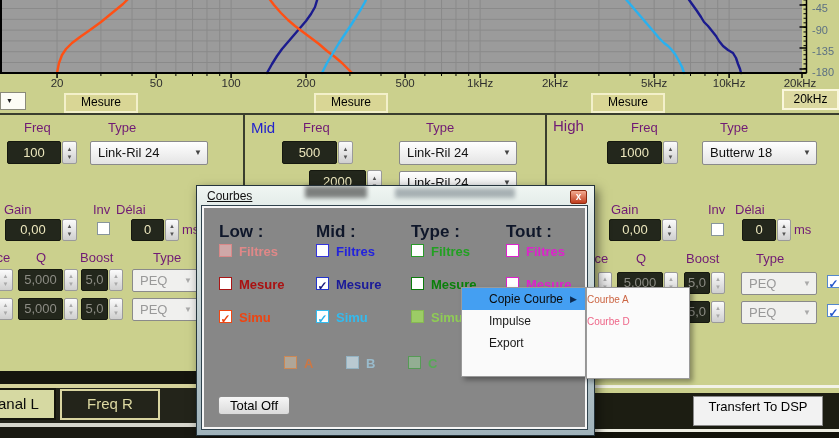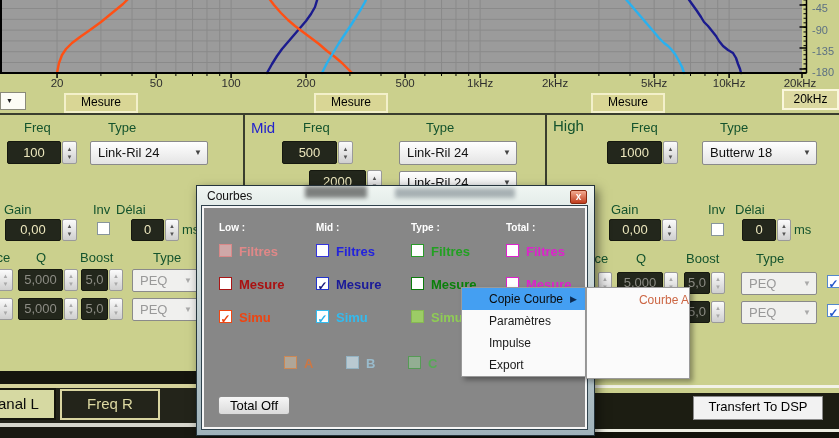--- a/index.html
+++ b/index.html
@@ -1,20 +1,20 @@
 <!DOCTYPE html>
 <html><head>
 <meta charset="utf-8">
 <style>
   html,body{margin:0;padding:0;background:#666;}
   #screen{position:relative;width:839px;height:438px;background:#cbd08d;overflow:hidden;
           font-family:"Liberation Sans",sans-serif;}
   .abs{position:absolute;}
   #graph-svg{position:absolute;left:0;top:0;z-index:0;}
-  .lbl{position:absolute;font-size:13px;color:#14532d;white-space:nowrap;z-index:2;}
+  .lbl{position:absolute;font-size:13px;color:#701a75;white-space:nowrap;z-index:2;}
   .sec-name{position:absolute;font-size:15px;white-space:nowrap;z-index:2;}
   .spinbox{position:absolute;background:#23271c;border:1px solid #15180f;border-radius:2px;
            color:#ece7bd;font-size:13px;text-align:center;z-index:2;box-sizing:border-box;}
   .spinbox.dis{color:#8c8c84;}
   .spin{position:absolute;width:15px;background:linear-gradient(#fbfbfb,#cfcfcf);border:1px solid #9a9a9a;
         border-radius:2px;display:flex;flex-direction:column;justify-content:center;align-items:center;
         gap:2px;font-size:6px;color:#555;z-index:2;box-sizing:border-box;line-height:1;}
   .spin.dis{color:#a9a9a9;}
   .dd{position:absolute;background:linear-gradient(#ffffff,#e4e4e4);border:1px solid #8a8a8a;border-radius:2px;
       font-size:13px;color:#111;padding-left:7px;z-index:2;box-sizing:border-box;}
@@ -26,45 +26,45 @@
   .cb .chk{position:relative;top:-2px;font-weight:bold;font-size:12px;font-style:normal;}
   .mesure{position:absolute;width:74px;height:20px;background:#d9d695;border:2px solid #f3f0ca;
           font-size:12px;color:#000;text-align:center;line-height:15px;box-sizing:border-box;z-index:2;}
   .rangebox{position:absolute;left:782px;top:89px;width:57px;height:21px;background:#dcd9a0;
             border:2px solid #faf7dc;font-size:12px;color:#000;text-align:center;line-height:16px;box-sizing:border-box;z-index:2;}
   .sepline{position:absolute;background:#3a3e2e;z-index:1;}
   
   #dialog{position:absolute;left:196px;top:185px;width:397px;height:249px;z-index:10;
           background:linear-gradient(180deg,#f0f6f3 0%,#dde7e4 12%,#9fb2ba 100%);
           border:1px solid #24343c;box-shadow:3px 4px 10px rgba(0,0,0,.5);}
-  #dialog .titletxt{position:absolute;left:10px;top:3px;font-size:12px;color:#101010;z-index:12;}
+  #dialog .titletxt{position:absolute;left:10px;top:3px;font-size:12px;color:#101010;z-index:12;text-decoration:underline;}
   .blur1{position:absolute;left:108px;top:0px;width:62px;height:12px;background:#222;filter:blur(2px);opacity:.55;}
   .blur2{position:absolute;left:198px;top:2px;width:120px;height:10px;background:#55616b;filter:blur(2px);opacity:.45;}
   #close-btn{position:absolute;right:7px;top:4px;width:17px;height:14px;border:1px solid #8a2a10;border-radius:2px;
              background:linear-gradient(#f3ab91,#c03c1c);color:#fff;font-size:10px;font-weight:bold;
              text-align:center;line-height:12px;z-index:12;box-sizing:border-box;}
   #dlg-body{position:absolute;left:5px;top:20px;width:381px;height:219px;background:#878787;
             border:2px solid #f6f6f6;outline:1px solid #30434e;}
-  .dlg-h{position:absolute;font-size:10px;font-weight:bold;color:#ffffff;white-space:nowrap;}
+  .dlg-h{position:absolute;font-size:17px;font-weight:bold;color:#0f172a;white-space:nowrap;}
   .dlg-lbl{position:absolute;font-size:13px;font-weight:bold;white-space:nowrap;}
   #tout-off{position:absolute;left:14px;top:188px;width:72px;height:19px;background:linear-gradient(#f6f6f6,#dadada);
             border:1px solid #8a8a8a;border-radius:3px;font-size:13px;color:#000;text-align:center;line-height:17px;box-sizing:border-box;}
   
   #ctx-menu{position:absolute;left:461px;top:287px;width:125px;height:90px;background:#fafafa;
             border:1px solid #9a9a9a;box-shadow:3px 3px 5px rgba(0,0,0,.35);z-index:20;box-sizing:border-box;}
   .mi{position:relative;height:22px;line-height:22px;font-size:12px;color:#1a1a1a;padding-left:27px;}
   .mi.hl{background:#449ff2;color:#0a0a0a;}
   .mi .sub-arr{position:absolute;right:8px;top:0;font-size:9px;color:#0c2b52;}
   #ctx-submenu{position:absolute;left:586px;top:287px;width:104px;height:92px;background:#fbfbfb;
                border:1px solid #9a9a9a;box-shadow:3px 3px 5px rgba(0,0,0,.35);z-index:21;box-sizing:border-box;padding-top:1px;}
-  .smi{height:22px;line-height:22px;font-size:12px;text-align:right;}
+  .smi{height:22px;line-height:22px;font-size:10px;text-align:left;}
   
   .blk{position:absolute;z-index:3;}
   .tab{position:absolute;box-sizing:border-box;font-size:15px;text-align:center;z-index:4;}
-  #transfer-btn{position:absolute;left:193px;top:3px;width:130px;height:24px;background:#f2f2f2;
+  #transfer-btn{position:absolute;left:193px;top:3px;width:130px;height:30px;background:#f2f2f2;
                 border:1px solid #8a8a8a;font-size:13px;color:#000;text-align:center;line-height:20px;box-sizing:border-box;}
   .minicombo{position:absolute;left:0;top:92px;width:26px;height:18px;background:#fdfdf5;border:1px solid #8a8a7a;
              box-sizing:border-box;z-index:2;font-size:7px;color:#222;line-height:16px;padding-left:5px;}
 </style>
 </head>
 <body>
 
 <div id="screen">
 
   <svg id="graph-svg" width="839" height="92">
@@ -255,21 +255,21 @@
       <i>▼</i>
     </div>
   <div class="dd" style="left:399px;top:141px;width:118px;height:24px;line-height:22px;"><span>Link-Ril 24</span><span class="arr">▼</span></div>
   <div class="spinbox" style="left:309px;top:170px;width:57px;height:24px;line-height:22px;">2000</div>
   <div class="spin" style="left:367px;top:170px;height:24px;">
       <i>▲</i>
       <i>▼</i>
     </div>
   <div class="dd" style="left:399px;top:171px;width:118px;height:24px;line-height:22px;"><span>Link-Ril 24</span><span class="arr">▼</span></div>
 
-  <div class="sec-name" style="left: 553px; top: 117px; color: #14532d;">High</div>
+  <div class="sec-name" style="left: 553px; top: 117px; color: #701a75;">High</div>
   <div class="lbl" style="left:631px;top:120px;">Freq</div>
   <div class="lbl" style="left:720px;top:120px;">Type</div>
   <div class="spinbox" style="left:607px;top:141px;width:55px;height:23px;line-height:21px;">1000</div>
   <div class="spin" style="left:663px;top:141px;height:23px;">
       <i>▲</i>
       <i>▼</i>
     </div>
   <div class="dd" style="left:702px;top:141px;width:115px;height:24px;line-height:22px;"><span>Butterw 18</span><span class="arr">▼</span></div>
 
   <div class="lbl" style="left:611px;top:202px;">Gain</div>
@@ -348,21 +348,21 @@
   <div id="dialog">
     <div class="blur1"></div>
     <div class="blur2"></div>
     <div class="titletxt">Courbes</div>
     <div id="close-btn">x</div>
     <div id="dlg-body">
 
       <div class="dlg-h" style="left:15px;top:14px;">Low :</div>
       <div class="dlg-h" style="left:112px;top:14px;">Mid :</div>
       <div class="dlg-h" style="left:207px;top:14px;">Type :</div>
-      <div class="dlg-h" style="left:302px;top:14px;">Total :</div>
+      <div class="dlg-h" style="left:302px;top:14px;">Tout :</div>
 
       <span class="cb" style="left: 15px; top: 36px; background-color: rgb(207, 168, 168); border-color: rgb(217, 136, 136);"></span>
       <div class="dlg-lbl" style="left: 35px; top: 36px; color: rgb(224, 136, 136);">Filtres</div>
       <span class="cb" style="left: 112px; top: 36px; background-color: rgb(255, 255, 255); border-color: rgb(51, 51, 221);"></span>
       <div class="dlg-lbl" style="left: 132px; top: 36px; color: rgb(34, 34, 221);">Filtres</div>
       <span class="cb" style="left: 207px; top: 36px; background-color: rgb(255, 255, 255); border-color: rgb(42, 154, 42);"></span>
       <div class="dlg-lbl" style="left: 227px; top: 36px; color: rgb(34, 160, 34);">Filtres</div>
       <span class="cb" style="left: 302px; top: 36px; background-color: rgb(255, 255, 255); border-color: rgb(221, 34, 204);"></span>
       <div class="dlg-lbl" style="left: 322px; top: 36px; color: rgb(221, 34, 204);">Filtres</div>
 
@@ -388,22 +388,22 @@
       <div class="dlg-lbl" style="left: 162px; top: 148px; color: rgb(153, 187, 204);">B</div>
       <span class="cb" style="left: 204px; top: 148px; background-color: rgb(147, 174, 147); border-color: rgb(86, 154, 86);"></span>
       <div class="dlg-lbl" style="left: 224px; top: 148px; color: rgb(85, 170, 85);">C</div>
 
       <div id="tout-off">Total Off</div>
     </div>
   </div>
 
   <div id="ctx-menu">
     <div class="mi hl"><span>Copie Courbe</span><span class="sub-arr">▶</span></div>
-    <div class="mi">Paramètres</div>
     <div class="mi">Impulse</div>
     <div class="mi">Export</div>
   </div>
 
   <div id="ctx-submenu">
     <div class="smi" style="color: rgb(204, 102, 68);">Courbe A</div>
+    <div class="smi" style="color: rgb(238, 102, 136);">Courbe D</div>
   </div>
 
 </div>
 
 </body></html>

